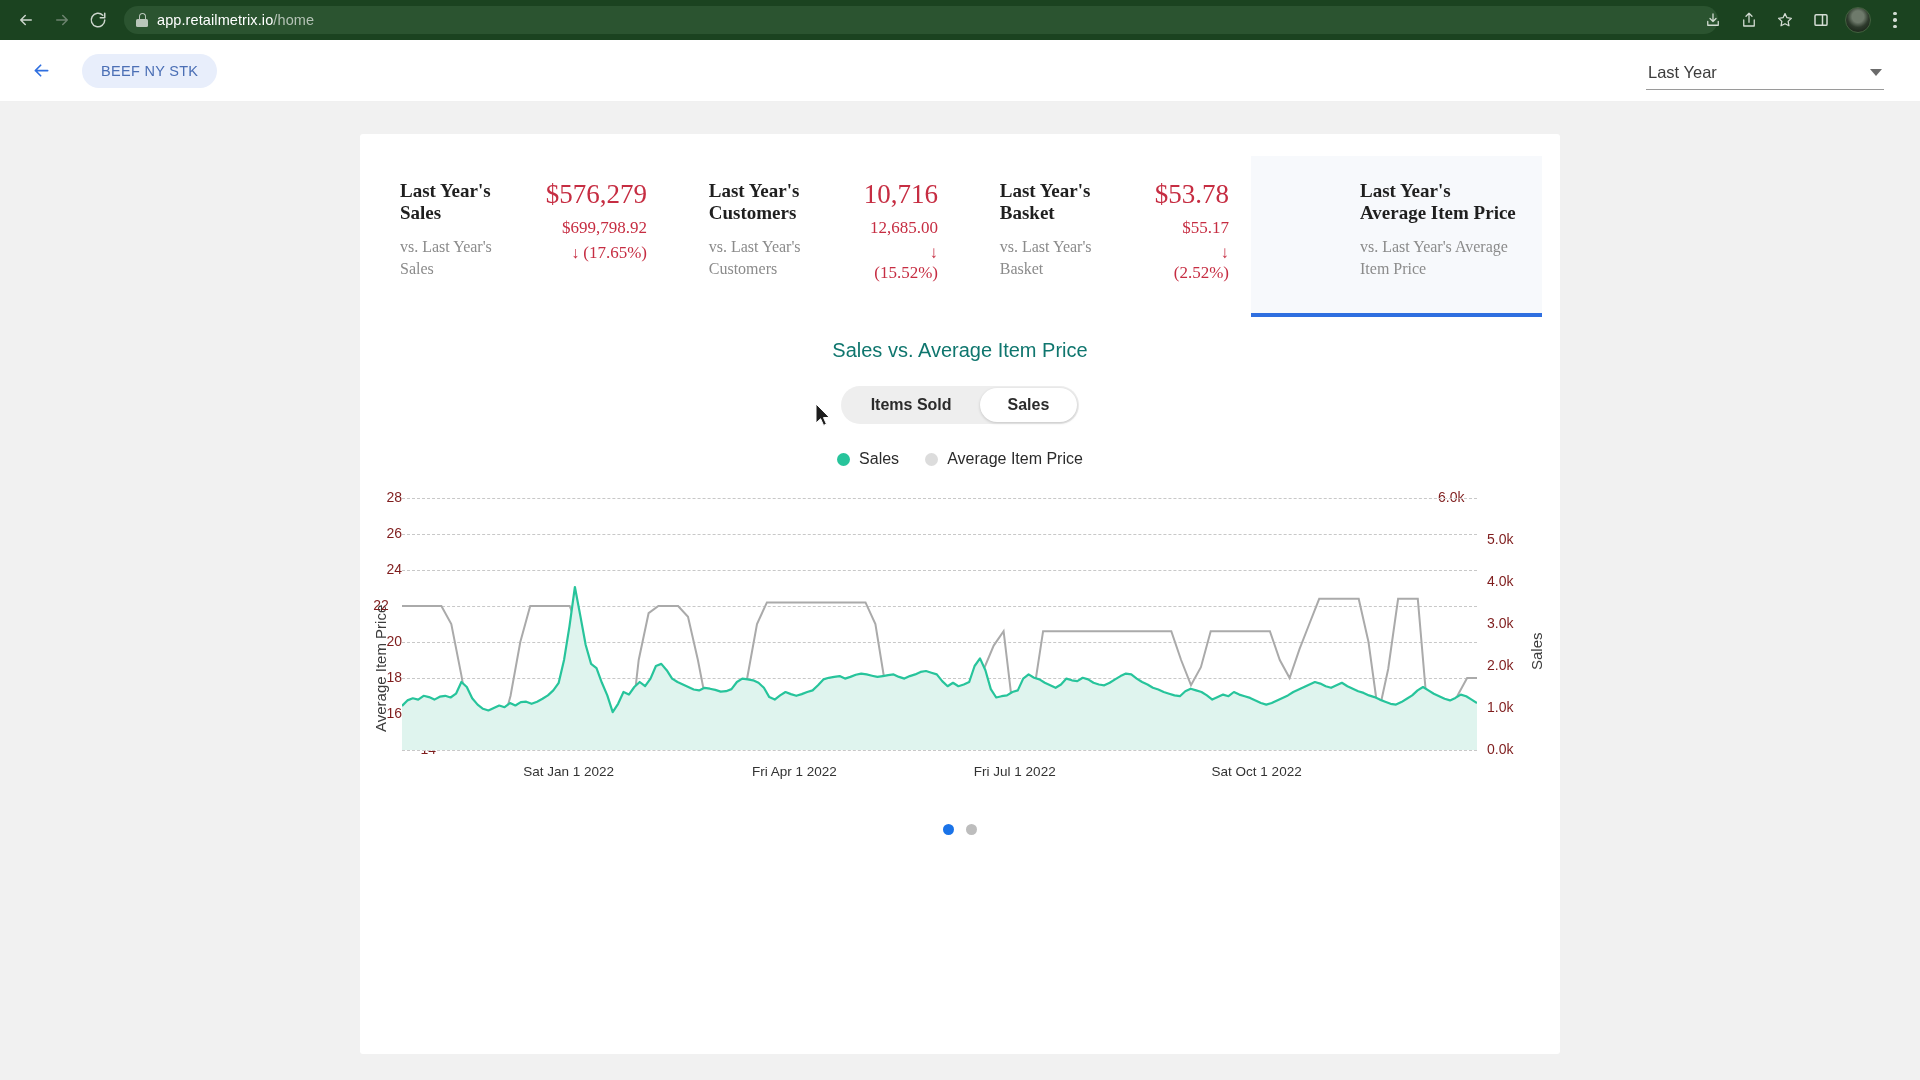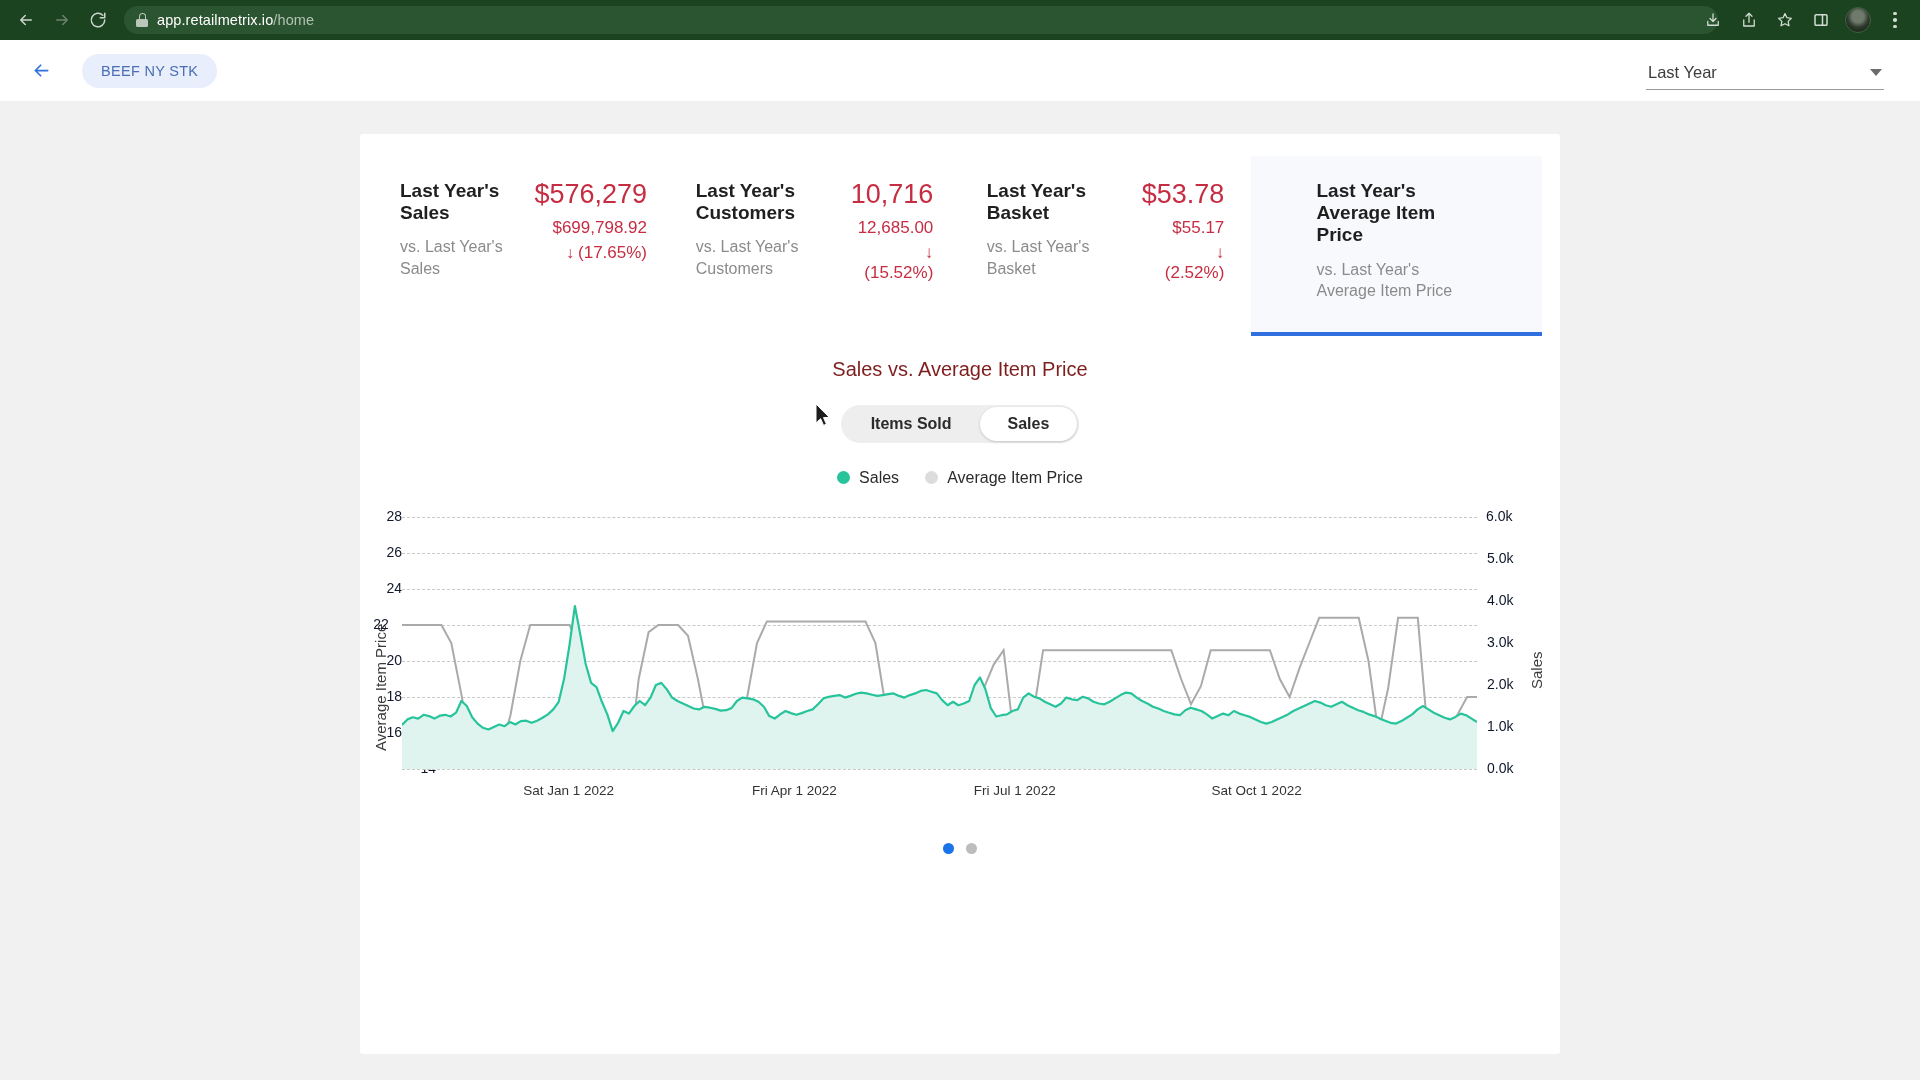--- a/index.html
+++ b/index.html
@@ -79,35 +79,35 @@
   .page { height: 978px; background: #f1f1f1; padding-top: 32px; }
   .panel {
     width: 1200px; margin: 0 auto; background: #fff; border-radius: 3px;
     min-height: 920px; padding-top: 22px;
   }
 
   
   .kpi-row { display: flex; padding: 0 18px; }
   .kpi-card {
     flex: 1; padding: 24px 22px 30px 22px; display: flex;
-    justify-content: center; gap: 23px; border-bottom: 4px solid transparent;
+    justify-content: flex-end; gap: 23px; border-bottom: 4px solid transparent; font-family: Liberation Serif, serif;
   }
   .kpi-card.selected { background: #f7f9fc; border-bottom-color: #2f6fe0; }
   .kpi-left { max-width: 132px; }
   .kpi-card.wide .kpi-left { max-width: 160px; }
   .kpi-title { font-size: 19px; font-weight: 700; color: #1f1f1f; line-height: 1.17; }
   .kpi-sub { margin-top: 12px; font-size: 16px; color: #8b8b8b; line-height: 1.35; }
   .kpi-right { text-align: right; color: #c62d42; white-space: nowrap; }
   .kpi-value { font-size: 27px; line-height: 1.05; font-weight: 400; }
   .kpi-prev { font-size: 17px; margin-top: 10px; }
   .kpi-delta { font-size: 17px; margin-top: 5px; }
   .kpi-delta .arr { font-size: 16px; margin-right: 4px; }
 
   
-  .chart-title { text-align: center; font-size: 20px; color: #7f1d1d; margin-top: 22px; }
+  .chart-title { text-align: center; font-size: 20px; color: #0f766e; margin-top: 22px; }
   .seg-wrap { display: flex; justify-content: center; margin-top: 24px; }
   .seg {
     background: #eeeeee; border-radius: 22px; display: flex; padding: 2px;
     height: 38px; align-items: center;
   }
   .seg .opt {
     font-size: 16px; font-weight: 700; color: #2b2b2b; padding: 0 28px;
     height: 34px; display: flex; align-items: center; justify-content: center;
     border-radius: 20px;
   }
@@ -116,21 +116,21 @@
   .legend .item { display: flex; align-items: center; gap: 9px; font-size: 16px; color: #2b2b2b; }
   .legend .dot { width: 13px; height: 13px; border-radius: 50%; }
 
   .chart-area { position: relative; width: 1200px; height: 300px; margin-top: 24px; }
   .y-title {
     position: absolute; font-size: 15px; color: #3c3c3c; white-space: nowrap;
     transform-origin: 0 0;
   }
   .y-title.left { left: 12px; top: 240px; transform: rotate(-90deg); }
   .y-title.right { left: 1168px; top: 178px; transform: rotate(-90deg); }
-  .tick { position: absolute; font-size: 14px; color: #0f172a; white-space: nowrap; }
+  .tick { position: absolute; font-size: 14px; color: #7f1d1d; white-space: nowrap; }
   .tick.l { right: auto; text-align: right; width: 42px; }
   .plot { position: absolute; left: 42px; top: 6px; width: 1075px; height: 252px; }
   .grid-line { position: absolute; left: 0; right: 0; height: 0;
     border-top: 1px dashed #c8c8c8; }
   .xlabel { position: absolute; font-size: 13.5px; color: #333; transform: translateX(-50%); }
 
   .bottom-seg { display: flex; justify-content: center; margin-top: 30px; }
   .pager { display: flex; justify-content: center; gap: 12px; margin-top: 32px; }
   .pager i { width: 11px; height: 11px; border-radius: 50%; background: #bdbdbd; display: block; }
   .pager i.on { background: #1a73e8; }
@@ -301,21 +301,21 @@
           <div class="tick l" style="left: 0px; top: 33px;">26</div>
           <div class="tick l" style="left: 0px; top: -3px;">28</div>
         </div>
       <div id="ticks-right">
           <div class="tick" style="left: 1127px; top: 249px;">0.0k</div>
           <div class="tick" style="left: 1127px; top: 207px;">1.0k</div>
           <div class="tick" style="left: 1127px; top: 165px;">2.0k</div>
           <div class="tick" style="left: 1127px; top: 123px;">3.0k</div>
           <div class="tick" style="left: 1127px; top: 81px;">4.0k</div>
           <div class="tick" style="left: 1127px; top: 39px;">5.0k</div>
-          <div class="tick" style="left: 1126px; top: -3px; text-align: center;">6.0k</div>
+          <div class="tick" style="left: 1078px; top: -3px; text-align: center;">6.0k</div>
         </div>
       <div class="plot" id="plot">
         <div id="gridlines">
             <div class="grid-line" style="top: 252px;"></div>
             <div class="grid-line" style="top: 216px;"></div>
             <div class="grid-line" style="top: 180px;"></div>
             <div class="grid-line" style="top: 144px;"></div>
             <div class="grid-line" style="top: 108px;"></div>
             <div class="grid-line" style="top: 72px;"></div>
             <div class="grid-line" style="top: 36px;"></div>

